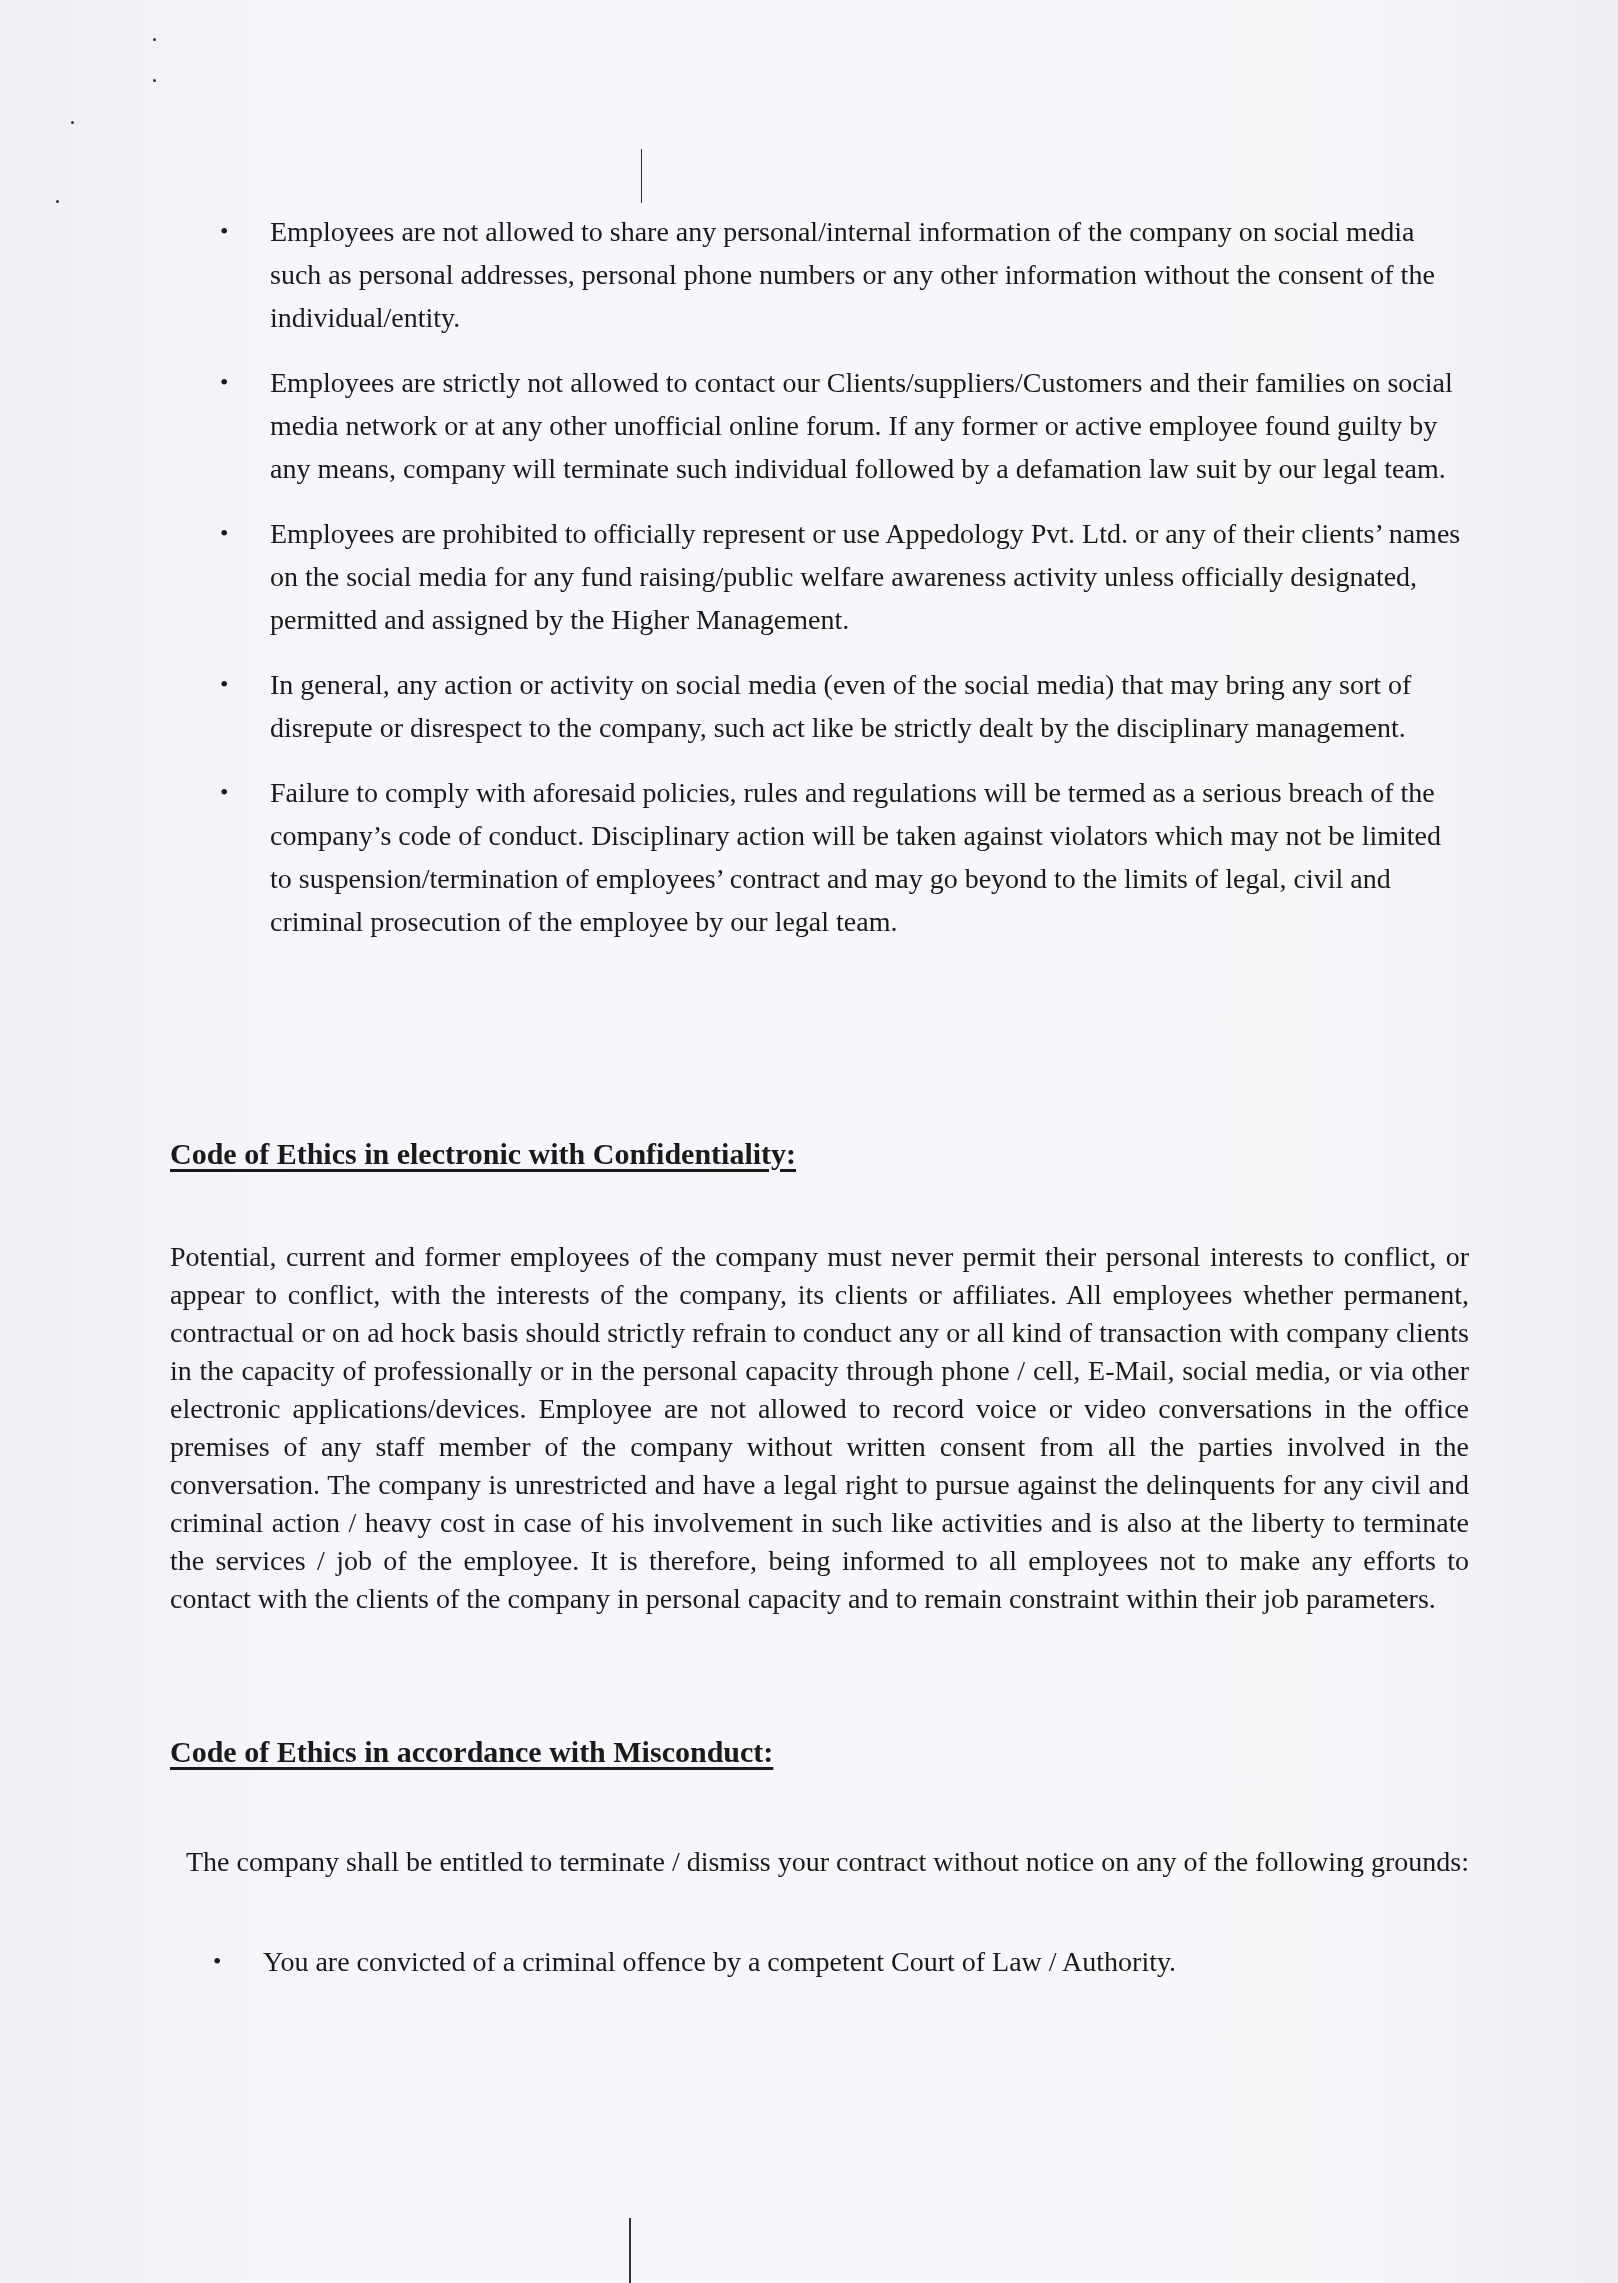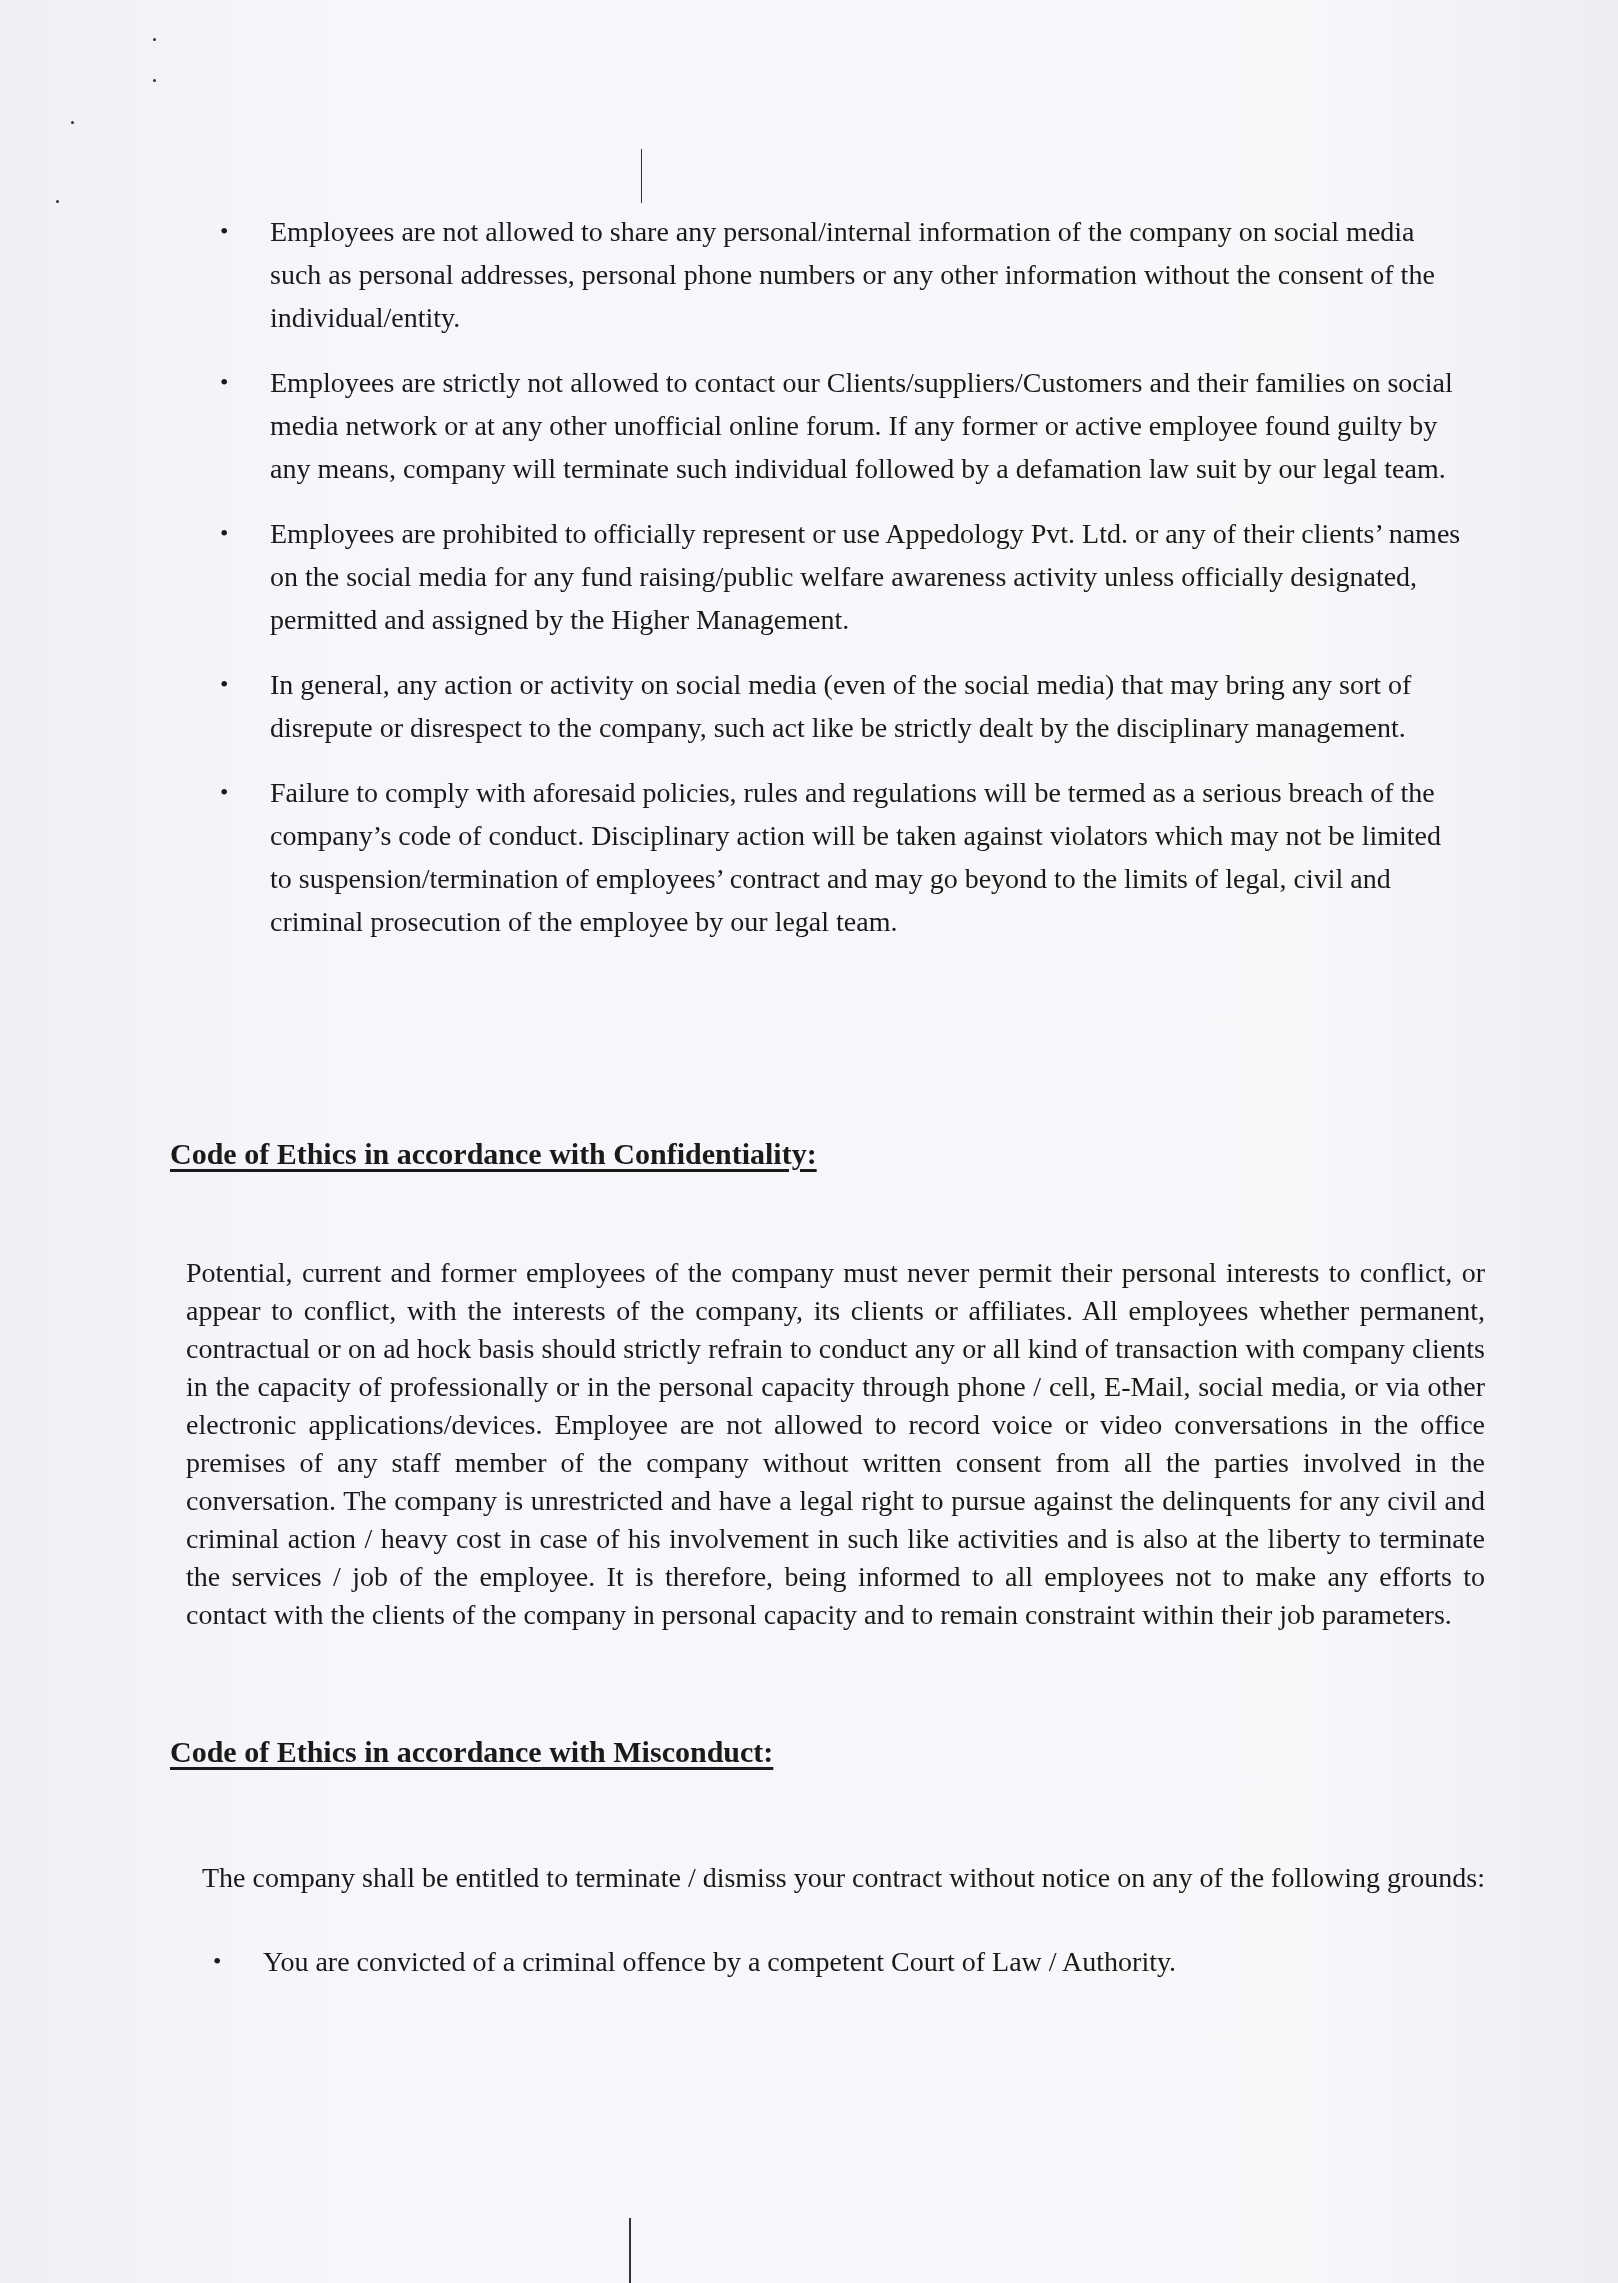--- a/index.html
+++ b/index.html
@@ -9,21 +9,21 @@
     position: relative; overflow: hidden;
     font-family: "Liberation Serif", "DejaVu Serif", serif;
     color: #1a1a1a;
   }
   .page { position: absolute; left: 0; top: 0; width: 1619px; height: 2284px;
     background: linear-gradient(90deg, #eef0f4 0%, #f6f7fa 20%, #f7f8fa 80%, #eceef2 100%); }
   .bullets { position: absolute; left: 220px; width: 1247px; margin: 0; padding: 0; list-style: none; }
   .bullet-item { position: relative; padding-left: 50px; font-size: 28px; line-height: 43px; margin-bottom: 22px; }
   .bullet-item .dot { position: absolute; left: 0; top: 0; font-size: 24px; }
   .heading { position: absolute; left: 170px; font-size: 30px; font-weight: bold; text-decoration: underline; text-decoration-thickness: 3px; text-underline-offset: 5px; }
-  .para { position: absolute; left: 170px; width: 1299px; font-size: 28px; line-height: 38px; text-align: justify; margin: 16px; }
+  .para { position: absolute; left: 170px; width: 1299px; font-size: 28px; line-height: 38px; text-align: justify; margin: 0; }
   .vline { position: absolute; left: 641px; top: 149px; width: 1px; height: 54px; background: #333; }
   .vline2 { position: absolute; left: 629px; top: 2218px; width: 2px; height: 65px; background: #333; }
   .speck { position: absolute; width: 3px; height: 3px; background: #333; border-radius: 50%; }
 </style>
 </head>
 <body>
 
 <div class="page">
 
   <div class="speck" style="left:153px;top:38px"></div>
@@ -49,21 +49,21 @@
     <li class="bullet-item">
       <span class="dot">•</span>
       <span>In general, any action or activity on social media (even of the social media) that may bring any sort of disrepute or disrespect to the company, such act like be strictly dealt by the disciplinary management.</span>
     </li>
     <li class="bullet-item">
       <span class="dot">•</span>
       <span>Failure to comply with aforesaid policies, rules and regulations will be termed as a serious breach of the company’s code of conduct. Disciplinary action will be taken against violators which may not be limited to suspension/termination of employees’ contract and may go beyond to the limits of legal, civil and criminal prosecution of the employee by our legal team.</span>
     </li>
   </ul>
 
-  <div class="heading" style="top:1137px">Code of Ethics in accordance with Confidentiality:</div>
+  <div class="heading" style="top:1137px">Code of Ethics in electronic with Confidentiality:</div>
 
   <p class="para" style="top:1238px">Potential, current and former employees of the company must never permit their personal interests to conflict, or appear to conflict, with the interests of the company, its clients or affiliates. All employees whether permanent, contractual or on ad hock basis should strictly refrain to conduct any or all kind of transaction with company clients in the capacity of professionally or in the personal capacity through phone / cell, E-Mail, social media, or via other electronic applications/devices. Employee are not allowed to record voice or video conversations in the office premises of any staff member of the company without written consent from all the parties involved in the conversation. The company is unrestricted and have a legal right to pursue against the delinquents for any civil and criminal action / heavy cost in case of his involvement in such like activities and is also at the liberty to terminate the services / job of the employee. It is therefore, being informed to all employees not to make any efforts to contact with the clients of the company in personal capacity and to remain constraint within their job parameters.</p>
 
   <div class="heading" style="top:1735px">Code of Ethics in accordance with Misconduct:</div>
 
   <p class="para" style="top:1843px; text-align:right;">The company shall be entitled to terminate / dismiss your contract without notice on any of the following grounds:</p>
 
   <ul class="bullets" style="top:1940px; left:213px;">
     <li class="bullet-item">
       <span class="dot">•</span>

